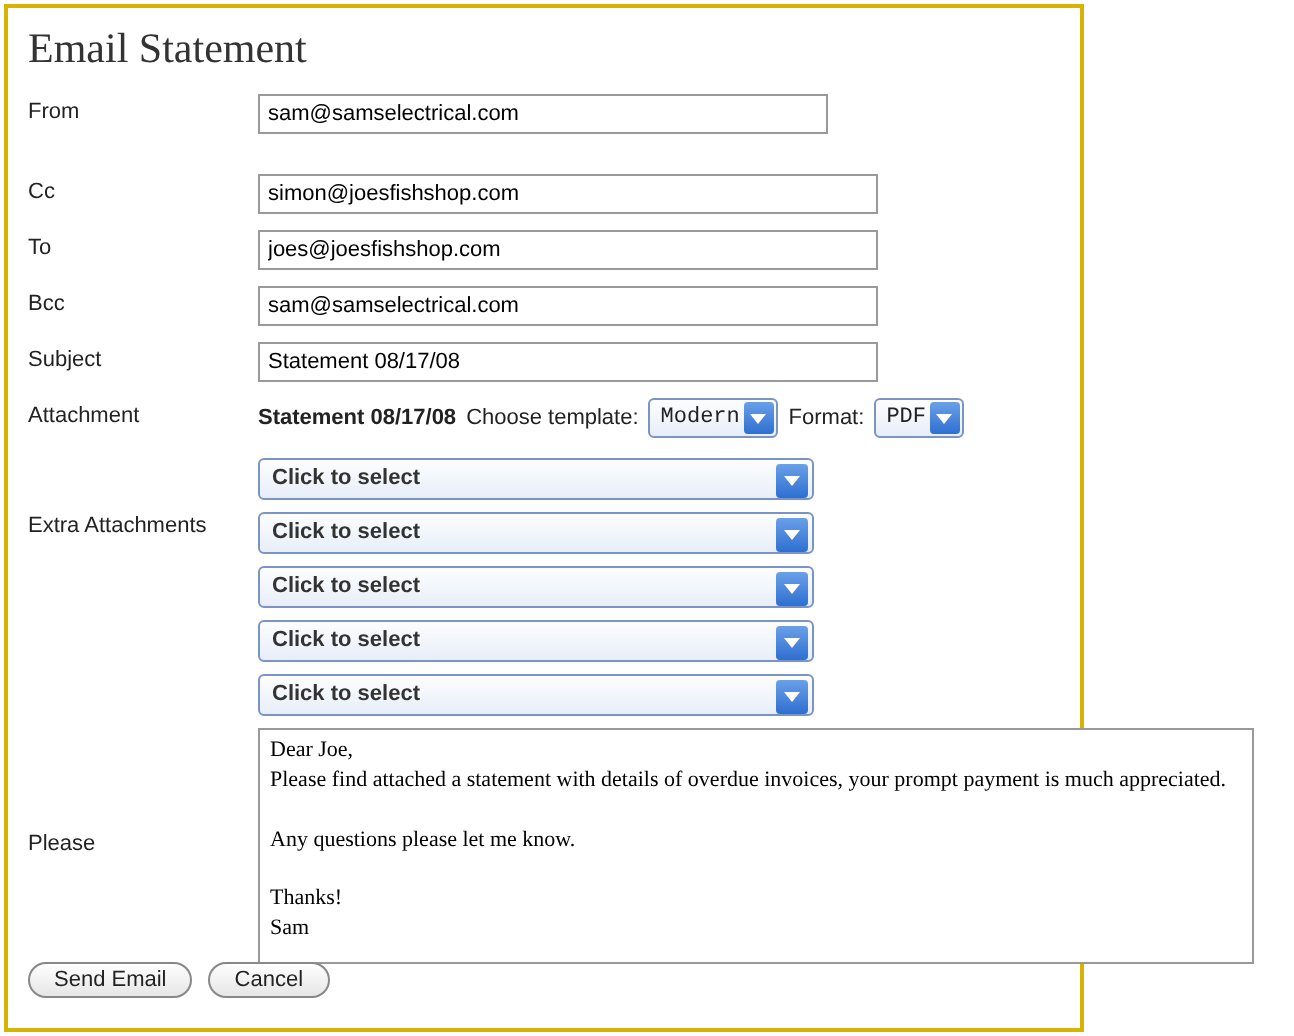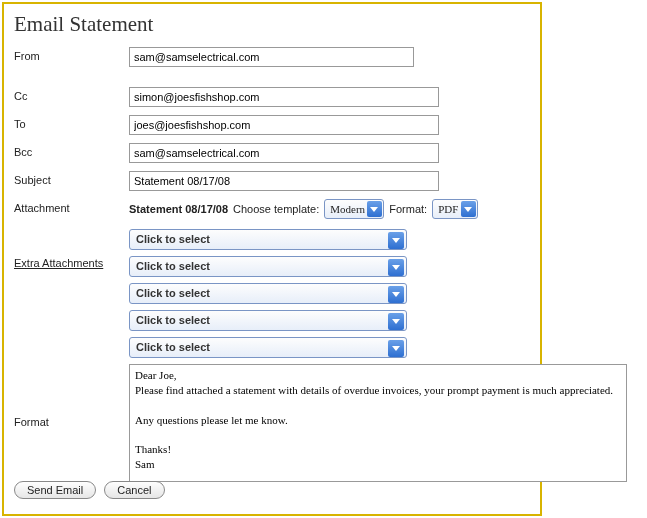--- a/index.html
+++ b/index.html
@@ -46,21 +46,21 @@
     padding: 2px 4px;
     font-size: 11px;
     font-family: Liberation Sans, sans-serif;
     background: #fff;
   }
   .txt.wide { width: 310px; }
   .attach-line { display:flex; align-items:center; gap:5px; flex-wrap:wrap;}
   .attach-name { font-weight: bold; }
   .sel {
     font-size: 11px;
-    font-family: Liberation Serif, serif;
+    font-family: Liberation Mono, monospace;
     height: 20px;
     border: 1px solid #7a95c5;
     border-radius: 3px;
     background: linear-gradient(#fdfdfd,#e7eef9);
     padding: 1px 18px 1px 5px;
     appearance: none;
     position: relative;
     color: #222;
   }
   .sel-wrap {
@@ -204,21 +204,21 @@
       <span>Format:</span>
       <span class="sel-wrap">
         <select class="sel">
           <option>PDF</option>
         </select>
       </span>
     </div>
   </div>
 
   <div class="row" style="margin-bottom:4px;">
-    <div class="label-col" style="padding-top:30px;text-decoration:underline;">Extra Attachments</div>
+    <div class="label-col" style="padding-top:30px;">Extra Attachments</div>
     <div class="field-col extras-block">
       <div class="extra-sel">
         <span>Click to select</span>
         <span class="arrow-box"></span>
       </div>
       <div class="extra-sel">
         <span>Click to select</span>
         <span class="arrow-box"></span>
       </div>
       <div class="extra-sel">
@@ -230,21 +230,21 @@
         <span class="arrow-box"></span>
       </div>
       <div class="extra-sel" style="margin-bottom:2px;">
         <span>Click to select</span>
         <span class="arrow-box"></span>
       </div>
     </div>
   </div>
 
   <div class="row msgrow">
-    <div class="label-col">Format</div>
+    <div class="label-col">Please</div>
     <div class="field-col">
       <textarea class="msg" style="">Dear Joe,
 Please find attached a statement with details of overdue invoices, your prompt payment is much appreciated.
 
 Any questions please let me know.
 
 Thanks!
 Sam
 
 Sam's Electrical</textarea>

